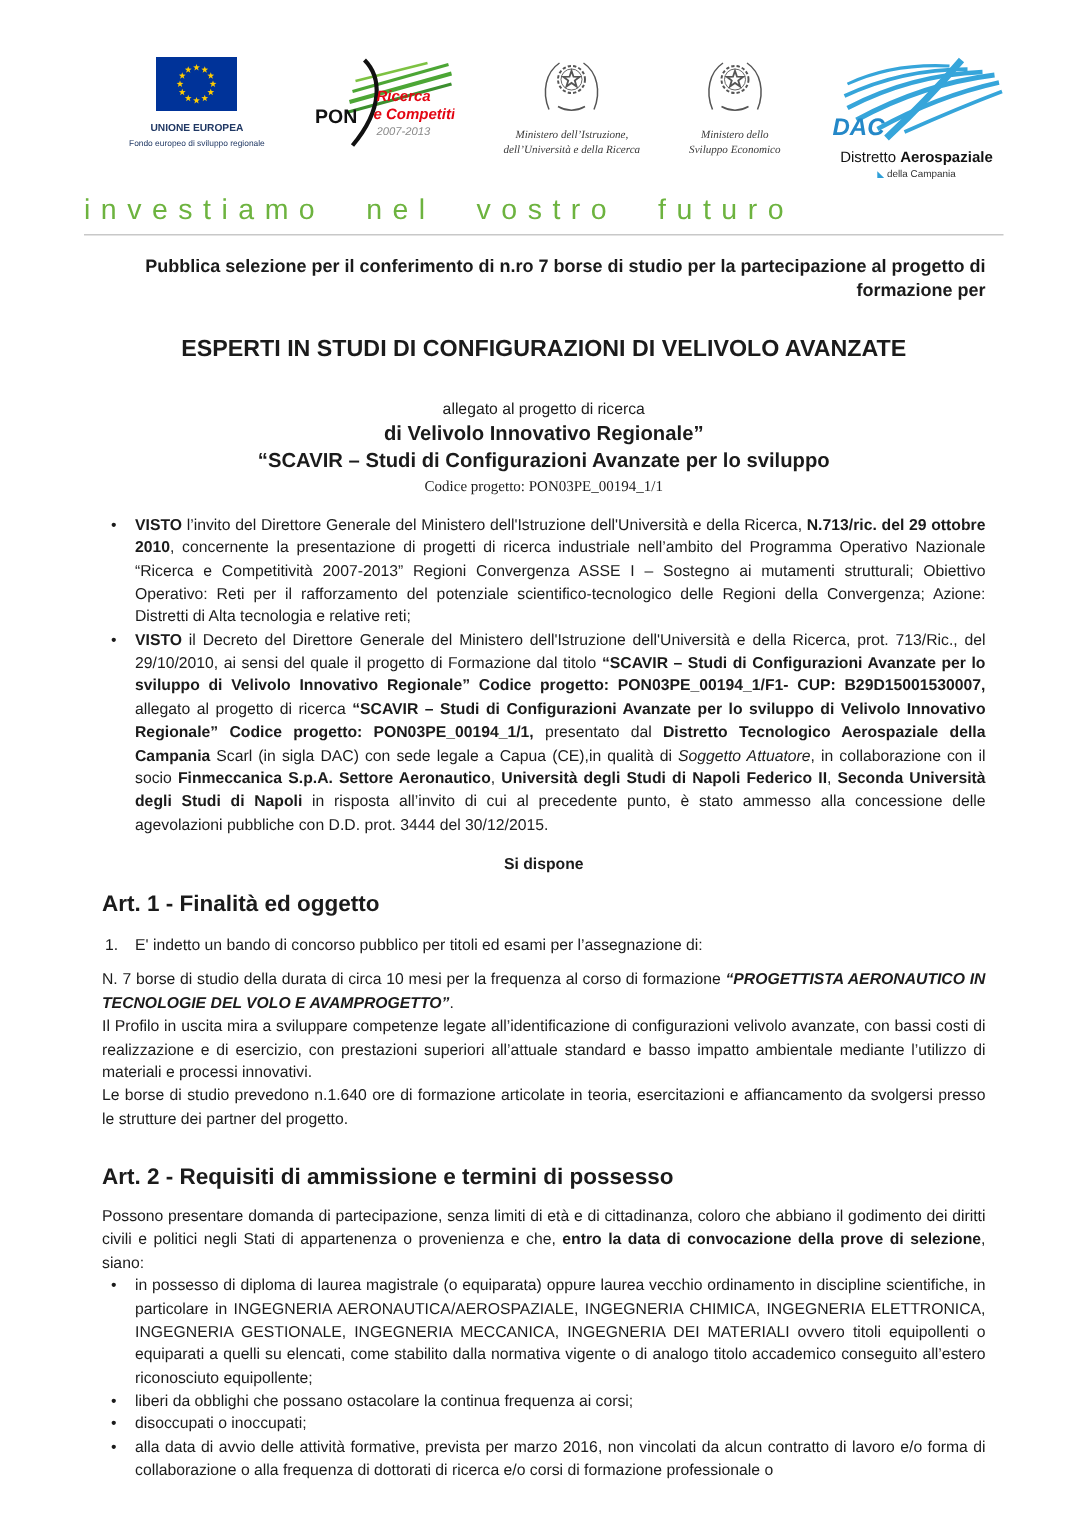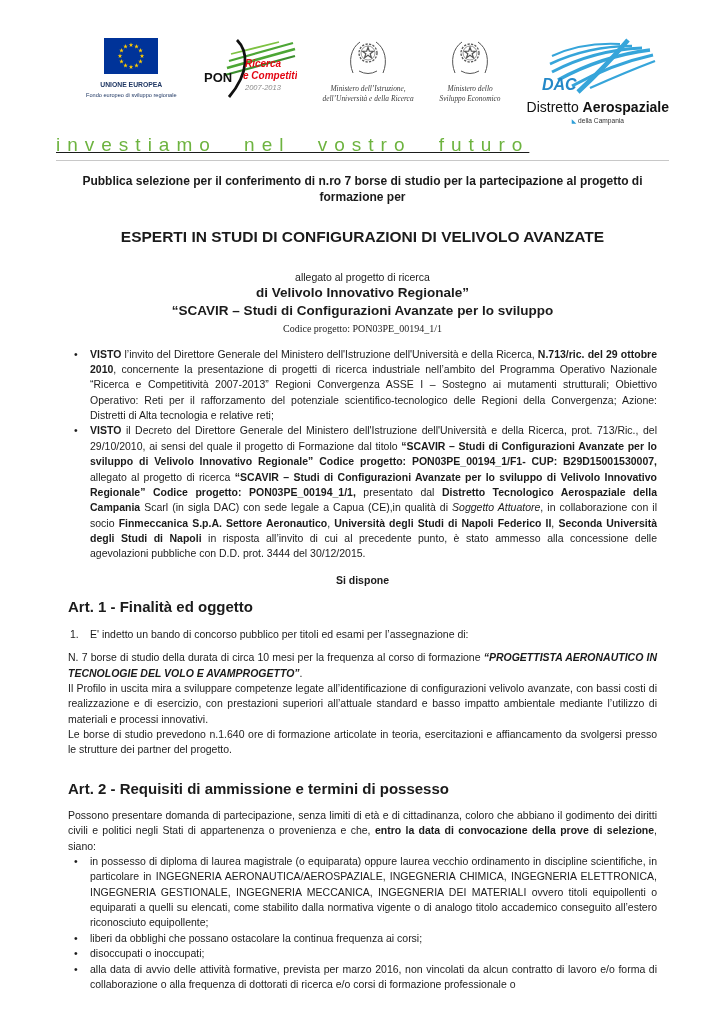--- a/index.html
+++ b/index.html
@@ -7,30 +7,30 @@
     width:725px; height:1024px; background:#fff; overflow:hidden;
     font-family:"Liberation Sans", sans-serif; color:#1b1b1b; position:relative;
   }
   
   .header { display:flex; justify-content:space-between; align-items:flex-start; padding:38px 56px 0 86px; }
   .logo { display:flex; flex-direction:column; align-items:center; }
   .eu-cap { margin-top:3px; text-align:center; color:#203864; font-size:6.8px; font-weight:bold; line-height:1.25; }
   .eu-sub { color:#203864; font-size:5.6px; font-weight:normal; }
   .min-cap { margin-top:2px; text-align:center; font-family:"Liberation Serif", serif; font-style:italic;
              font-size:7.4px; color:#3a3a3a; line-height:1.3; }
-  .dac-cap { margin-top:1px; text-align:center; font-size:14px; color:#111; line-height:1.2; }
+  .dac-cap { margin-top:1px; text-align:center; font-size:10px; color:#111; line-height:1.2; }
   .dac-cap2 { font-size:6.6px; color:#333; }
   .dac-mark { color:#2f9fd8; font-size:6px; }
   
-  .slogan-row { padding:0 56px; margin-top:9px;text-decoration:underline; }
+  .slogan-row { padding:0 56px; margin-top:9px; }
   .slogan { color:#6db33f; font-size:19px; letter-spacing:7px; word-spacing:15px; }
   .header-rule { border:none; border-top:1px solid #c8c8c8; margin:4px 56px 0 56px; }
   
   .content { padding:0 68px; }
-  .title { text-align:center; font-weight:bold; font-size:12px; line-height:1.32; margin-top:13px; }
+  .title { text-align:right; font-weight:bold; font-size:12px; line-height:1.32; margin-top:13px; }
   .main-heading { text-align:center; font-weight:bold; font-size:15.5px; margin-top:22px; }
   .attachment { text-align:center; font-size:10.5px; margin-top:25px; }
   .project-title { text-align:center; font-weight:bold; font-size:13.5px; line-height:1.33; margin-top:1px; }
   .project-code { text-align:center; font-size:10px; margin-top:3px;font-family:Liberation Serif, serif; }
   .body-text { font-size:10.5px; line-height:1.465; text-align:justify; }
   .premises { margin-top:13px; }
   .bullet { position:relative; padding-left:22px; }
   .bullet::before { content:"\2022"; position:absolute; left:6px; top:0; }
   .si-dispone { text-align:center; font-weight:bold; font-size:10.5px; margin-top:12px; }
   .art-heading { font-weight:bold; font-size:15px; margin-top:12px; }

